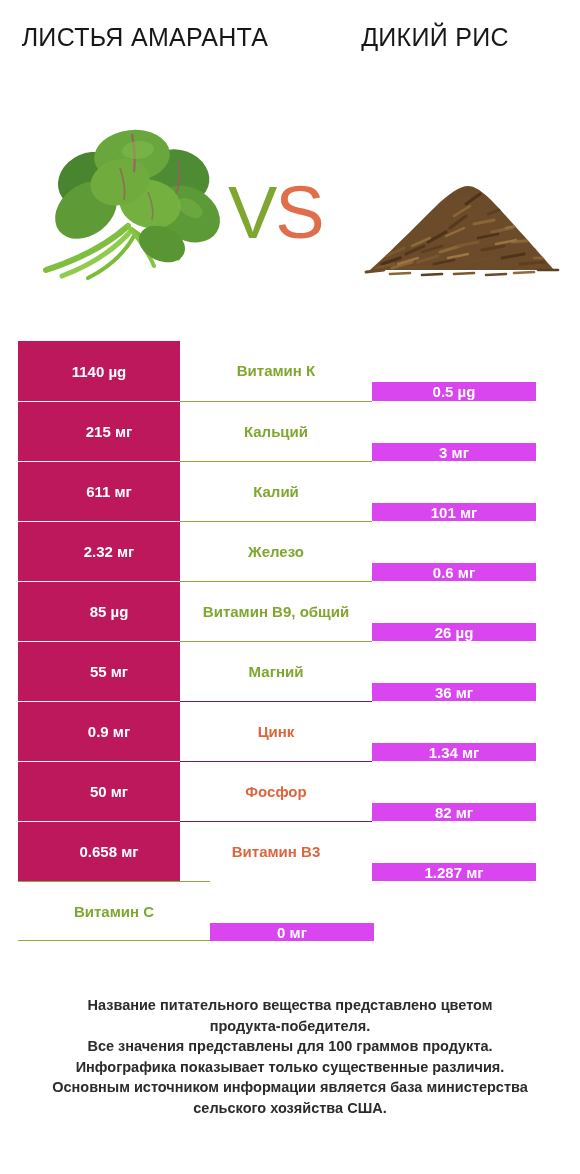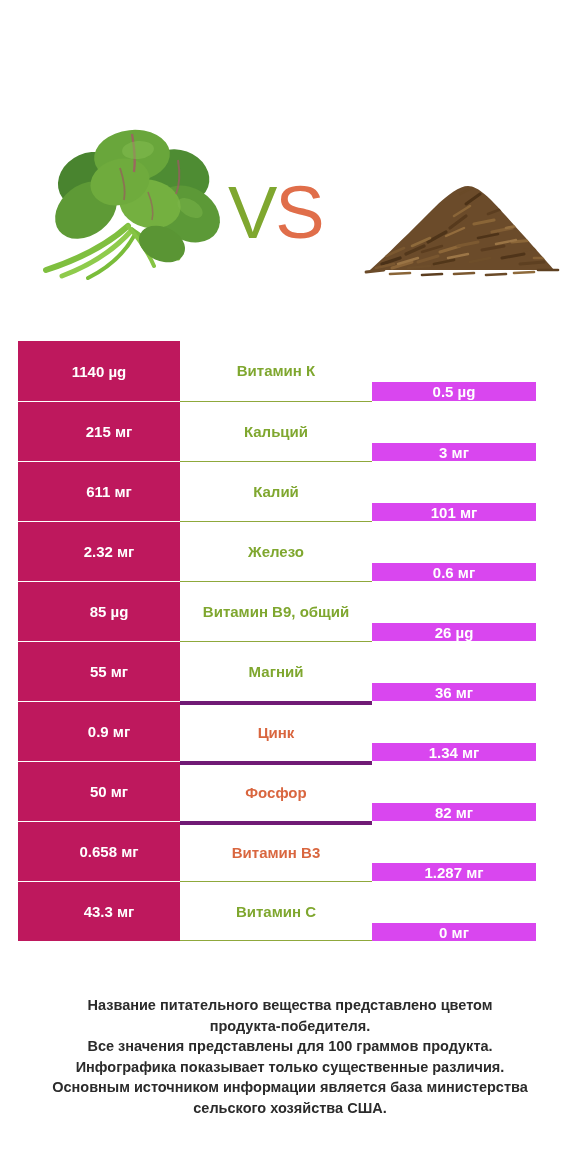--- a/index.html
+++ b/index.html
@@ -120,21 +120,21 @@
   }
 
   
   .row.win-left  .cell.mid { color: #7FA72F; }
   .row.win-right .cell.mid { color: #D9663F; }
 
   
   .row + .row .cell.left  { border-top: 1px solid #ffffff; padding-left: 20px; }
   .row + .row .cell.right { border-top: 1px solid #ffffff; }
   .row + .row.win-left  .cell.mid { border-top: 1px solid #8FA83C; }
-  .row + .row.win-right .cell.mid { border-top: 4px solid #701a75; }
+  .row + .row.win-right .cell.mid { border-top: 1px solid #701a75; }
   .row:last-child.win-left  .cell.mid { border-bottom: 1px solid #8FA83C; }
   .row:last-child.win-right .cell.mid { border-bottom: 1px solid #D9836A; }
 
   
   .footnote {
     position: absolute;
     left: 20px;
     top: 995px;
     width: 540px;
     text-align: center;
@@ -145,20 +145,24 @@
   }
   .footnote div { white-space: nowrap; }
 </style>
 </head>
 <body>
 
 <div id="page">
 
   <div class="header">
 
+    <div class="titles">
+      <div class="title left">Листья амаранта</div>
+      <div class="title right">Дикий рис</div>
+    </div>
 
     <div class="shot left">
       <svg viewBox="0 0 210 165" xmlns="http://www.w3.org/2000/svg">
         <g>
 
           <path d="M18 152 C55 140 80 126 100 108" stroke="#7FBF3F" stroke-width="6" fill="none" stroke-linecap="round"></path>
           <path d="M34 158 C66 146 88 130 104 112" stroke="#8FCB4C" stroke-width="5" fill="none" stroke-linecap="round"></path>
           <path d="M60 160 C80 150 96 136 106 118" stroke="#7ABD3A" stroke-width="4" fill="none" stroke-linecap="round"></path>
           <path d="M104 112 C118 122 132 132 150 140" stroke="#79BC3B" stroke-width="5" fill="none" stroke-linecap="round"></path>
           <path d="M100 108 C110 120 120 134 126 148" stroke="#86C444" stroke-width="4" fill="none" stroke-linecap="round"></path>
@@ -290,21 +294,20 @@
         <div class="cell left">50 мг</div>
         <div class="cell mid">Фосфор</div>
         <div class="cell right">82 мг</div>
       </div>
       <div class="row win-right">
         <div class="cell left">0.658 мг</div>
         <div class="cell mid">Витамин B3</div>
         <div class="cell right">1.287 мг</div>
       </div>
       <div class="row win-left">
-        <div class="cell left">43.3 мг</div>
         <div class="cell mid">Витамин C</div>
         <div class="cell right">0 мг</div>
       </div>
     </div>
 
   <div class="footnote" id="footnote">
       <div>Название питательного вещества представлено цветом</div>
       <div>продукта-победителя.</div>
       <div>Все значения представлены для 100 граммов продукта.</div>
       <div>Инфографика показывает только существенные различия.</div>

